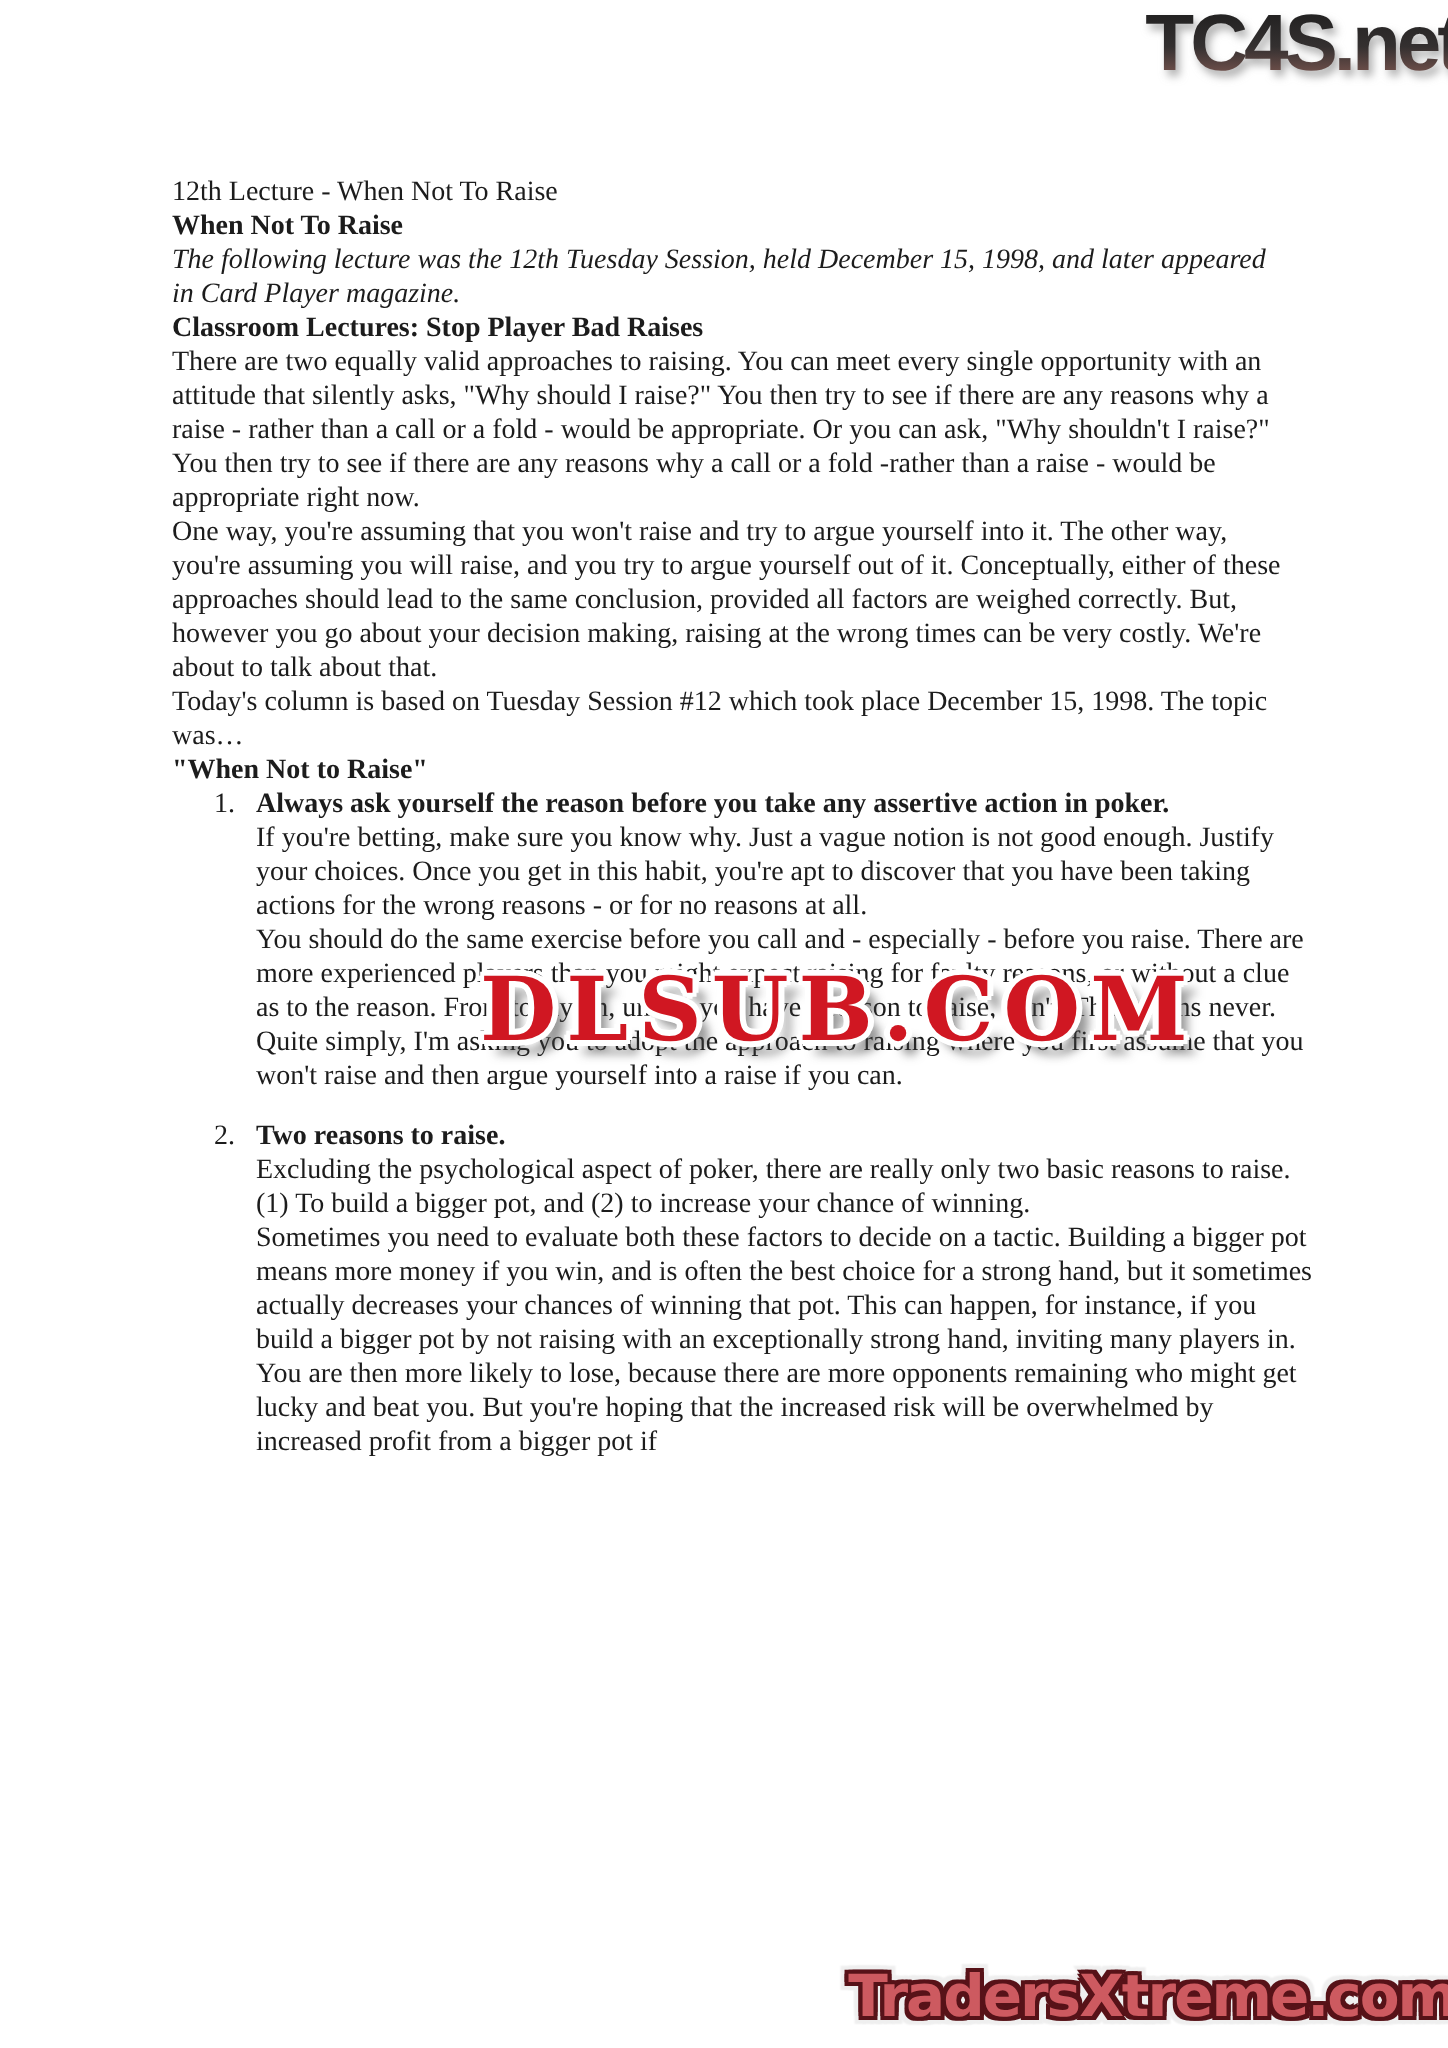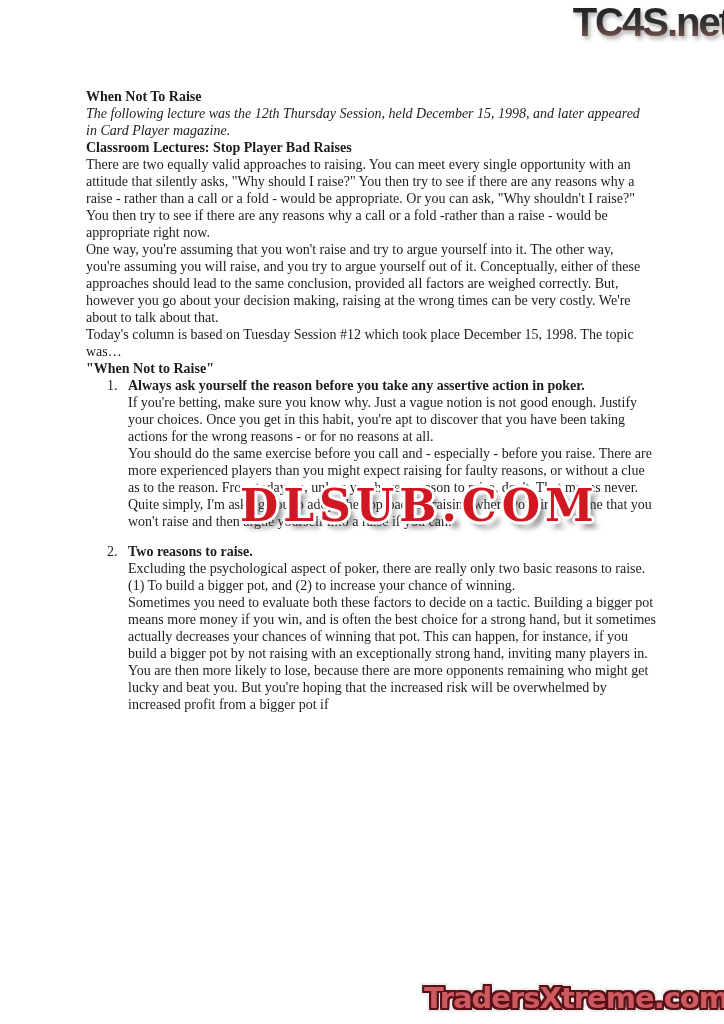--- a/index.html
+++ b/index.html
@@ -98,24 +98,25 @@
 </style>
 </head>
 <body>
 
 <div class="page">
 
   <div class="tc4s">TC4S.net</div>
 
   <div class="content">
 
+    <p class="doc-title">12th Lecture - When Not To Raise</p>
 
     <p class="bold">When Not To Raise</p>
 
-    <p class="subtitle">The following lecture was the 12th Thursday Session, held December 15, 1998, and later appeared in Card Player magazine.</p>
+    <p class="subtitle">The following lecture was the 12th Tuesday Session, held December 15, 1998, and later appeared in Card Player magazine.</p>
 
     <p class="section-heading">Classroom Lectures: Stop Player Bad Raises</p>
 
     <p class="para">There are two equally valid approaches to raising. You can meet every single opportunity with an attitude that silently asks, "Why should I raise?" You then try to see if there are any reasons why a raise - rather than a call or a fold - would be appropriate. Or you can ask, "Why shouldn't I raise?" You then try to see if there are any reasons why a call or a fold -rather than a raise - would be appropriate right now.</p>
 
     <p class="para">One way, you're assuming that you won't raise and try to argue yourself into it. The other way, you're assuming you will raise, and you try to argue yourself out of it. Conceptually, either of these approaches should lead to the same conclusion, provided all factors are weighed correctly. But, however you go about your decision making, raising at the wrong times can be very costly. We're about to talk about that.</p>
 
     <p class="para">Today's column is based on Tuesday Session #12 which took place December 15, 1998. The topic was…</p>
 
     <p class="quote-heading">"When Not to Raise"</p>

